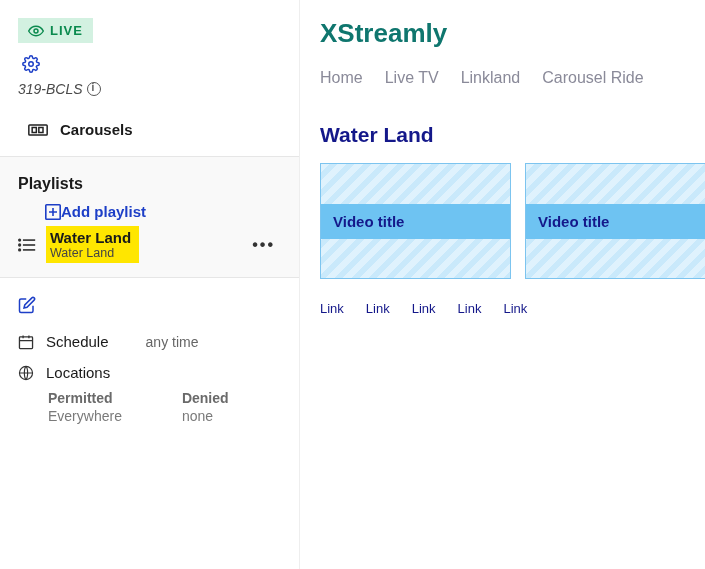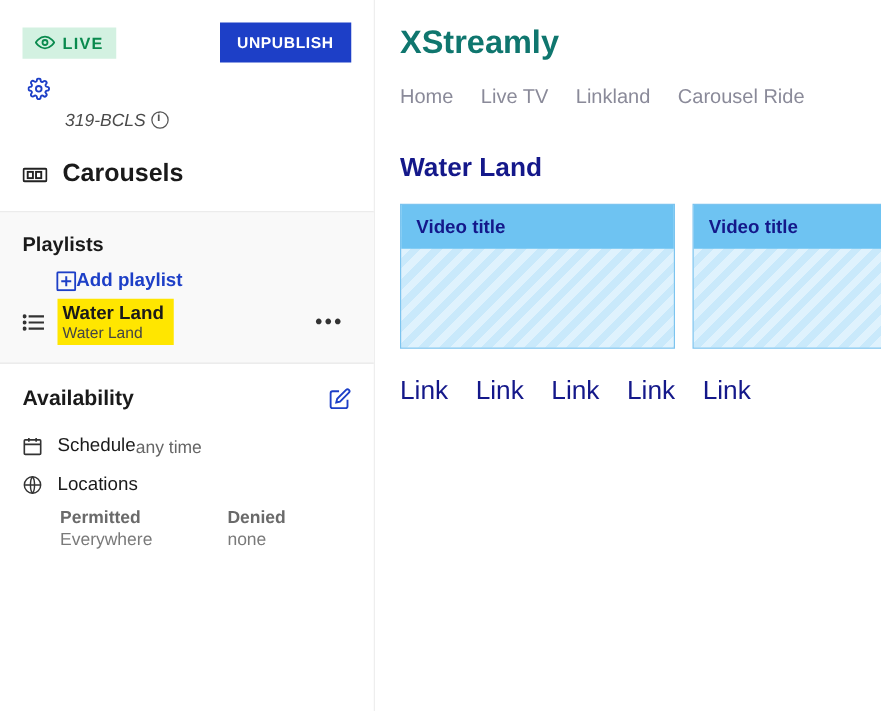--- a/index.html
+++ b/index.html
@@ -32,24 +32,24 @@
       letter-spacing: 1px; font-size: 13px; padding: 5px 10px;
     }
     .unpublish-btn {
       background: #1d3fc7; color: #fff; border: none;
       font-weight: 700; letter-spacing: 0.5px; font-size: 12.5px;
       padding: 9px 14px; cursor: pointer;
     }
     .page-title { font-size: 32px; font-weight: 800; line-height: 1.1; margin-bottom: 6px; }
     .title-row { display:flex; align-items:flex-end; justify-content:space-between; }
     .gear-btn { color:#1d3fc7; cursor:pointer; padding:4px; margin-bottom:4px;}
-    .subid { font-style: italic; color:#4a4a4a; font-size:14px; display:flex; align-items:center; gap:4px;margin-left:34px; }
+    .subid { font-style: italic; color:#4a4a4a; font-size:14px; display:flex; align-items:center; gap:4px; }
     .info-circle { display:inline-block; width:14px; height:14px; border:1.5px solid #555; border-radius:50%; position:relative; }
     .info-circle::after { content:"i"; font-style:normal; font-size:10px; font-weight:600; position:absolute; left:4px; top:-1px; color:#555;}
-    .carousels-row { display:flex; align-items:center; gap:12px; padding: 16px 18px 18px 18px; font-weight:700; font-size:20px; }
+    .carousels-row { display:flex; align-items:center; gap:12px; padding: 16px 18px 18px 28px; font-weight:700; font-size:15px; }
     .divider { border-bottom:1px solid #e6e6e6; }
 
     
     .section { background:#f9f9f9; padding: 18px 18px 12px 18px; }
     .section-title { font-weight:800; font-size:16px; margin-bottom:10px; }
     .add-row { display:flex; align-items:center; color:#1d3fc7; font-weight:600; font-size:15px; cursor:pointer; margin-bottom:4px;padding-left:27px; }
     .playlist-item { display:flex; align-items:center; justify-content:space-between; margin:0 -4px; padding:2px 4px; }
     .playlist-left { display:flex; align-items:center; gap:10px; }
     .playlist-texts { display:flex; flex-direction:column; }
     .hl { background:#ffe600; padding: 3px 8px 3px 4px; }
@@ -57,38 +57,38 @@
     .pl-sub { font-size:12.5px; color:#444; }
     .dots { font-weight:700; letter-spacing:2px; cursor:pointer; color:#333; padding:6px;}
 
     
     .avail { padding: 18px; }
     .avail-head { display:flex; justify-content:space-between; align-items:center; margin-bottom:12px; }
     .avail-title { font-weight:800; font-size:17px; }
     .edit-btn { color:#1d3fc7; cursor:pointer; }
     .arow { display:flex; align-items:center; padding:7px 0; font-size:15px; }
     .arow .lbl { display:flex; align-items:center; gap:12px; }
-    .arow .val { color:#666; font-size:14px; }
+    .arow .val { color:#666; font-size:14px;margin-left:37px; }
     .loc-cols { display:flex; gap:60px; padding-left:30px; margin-top:2px;}
     .loc-col-h { font-weight:700; color:#6a6a6a; font-size:14px; margin-bottom:2px; }
     .loc-col-v { color:#7a7a7a; font-size:14px; }
 
     
     .brand { color:#0f766e; font-weight:800; font-size:26px; margin-bottom:20px; }
     .navrow { display:flex; gap:22px; color:#8a8a99; font-size:16px; margin-bottom:36px; }
     .navrow span { cursor:pointer; }
     .carousel-title { color:#14188a; font-weight:800; font-size:21px; margin-bottom:16px; }
     .cards { display:flex; gap:14px; }
     .card {
-      width: 220px; height:116px; border:1.5px solid #7cc4ef;
+      width: 191px; height:116px; border:1.5px solid #7cc4ef;
       background: repeating-linear-gradient(135deg,#dff2fd 0 6px,#c9e9fb 6px 12px);
-      display:flex; flex-direction:column; justify-content:flex-start; flex:0 0 auto;
+      display:flex; flex-direction:column; justify-content:center; flex:0 0 auto;
     }
     .card-title { background:#6ec3f2; color:#14188a; font-weight:700; padding:9px 12px; font-size:15px; }
-    .linkrow { display:flex; gap:22px; color:#14188a; font-size:21px; margin-top:22px; }
+    .linkrow { display:flex; gap:22px; color:#14188a; font-size:13px; margin-top:22px; }
     .linkrow span { cursor:pointer; }
 
     
     svg { display:block; }
   </style>
 </head>
 <body>
 
 <div class="left-pane">
 
@@ -96,21 +96,20 @@
     <div class="hdr-row1">
       <span class="live-badge">
         <span>
           <svg width="16" height="12" viewBox="0 0 24 16" fill="none" stroke="#0a8a4e" stroke-width="2.2">
             <path d="M1 8s4-7 11-7 11 7 11 7-4 7-11 7S1 8 1 8z"></path>
               <circle cx="12" cy="8" r="3"></circle>
           </svg>
         </span>
         <span>LIVE</span>
       </span>
-      <button class="unpublish-btn">UNPUBLISH</button>
     </div>
     <div class="title-row">
       <span class="gear-btn">
         <span>
           <svg width="18" height="18" viewBox="0 0 24 24" fill="none" stroke="#1d3fc7" stroke-width="2">
             <circle cx="12" cy="12" r="3"></circle>
             <path d="M19.4 15a1.7 1.7 0 0 0 .34 1.87l.06.06a2 2 0 1 1-2.83 2.83l-.06-.06a1.7 1.7 0 0 0-1.87-.34 1.7 1.7 0 0 0-1 1.56V21a2 2 0 1 1-4 0v-.09a1.7 1.7 0 0 0-1.11-1.56 1.7 1.7 0 0 0-1.87.34l-.06.06a2 2 0 1 1-2.83-2.83l.06-.06a1.7 1.7 0 0 0 .34-1.87 1.7 1.7 0 0 0-1.56-1H3a2 2 0 1 1 0-4h.09a1.7 1.7 0 0 0 1.56-1.11 1.7 1.7 0 0 0-.34-1.87l-.06-.06a2 2 0 1 1 2.83-2.83l.06.06a1.7 1.7 0 0 0 1.87.34H9a1.7 1.7 0 0 0 1-1.56V3a2 2 0 1 1 4 0v.09a1.7 1.7 0 0 0 1 1.56 1.7 1.7 0 0 0 1.87-.34l.06-.06a2 2 0 1 1 2.83 2.83l-.06.06a1.7 1.7 0 0 0-.34 1.87V9a1.7 1.7 0 0 0 1.56 1H21a2 2 0 1 1 0 4h-.09a1.7 1.7 0 0 0-1.56 1z"></path>
           </svg>
         </span>
       </span>
@@ -163,21 +162,20 @@
         </span>
       </div>
       <span class="dots">•••</span>
     </div>
   </div>
 
   <div class="divider"></div>
 
   <div class="avail">
     <div class="avail-head">
-      <div class="avail-title">Availability</div>
       <span class="edit-btn">
         <span>
           <svg width="18" height="18" viewBox="0 0 24 24" fill="none" stroke="#1d3fc7" stroke-width="2">
             <path d="M11 4H4a2 2 0 0 0-2 2v14a2 2 0 0 0 2 2h14a2 2 0 0 0 2-2v-7"></path>
             <path d="M18.5 2.5a2.1 2.1 0 0 1 3 3L12 15l-4 1 1-4 9.5-9.5z"></path>
           </svg>
         </span>
       </span>
     </div>
     <div class="arow">

